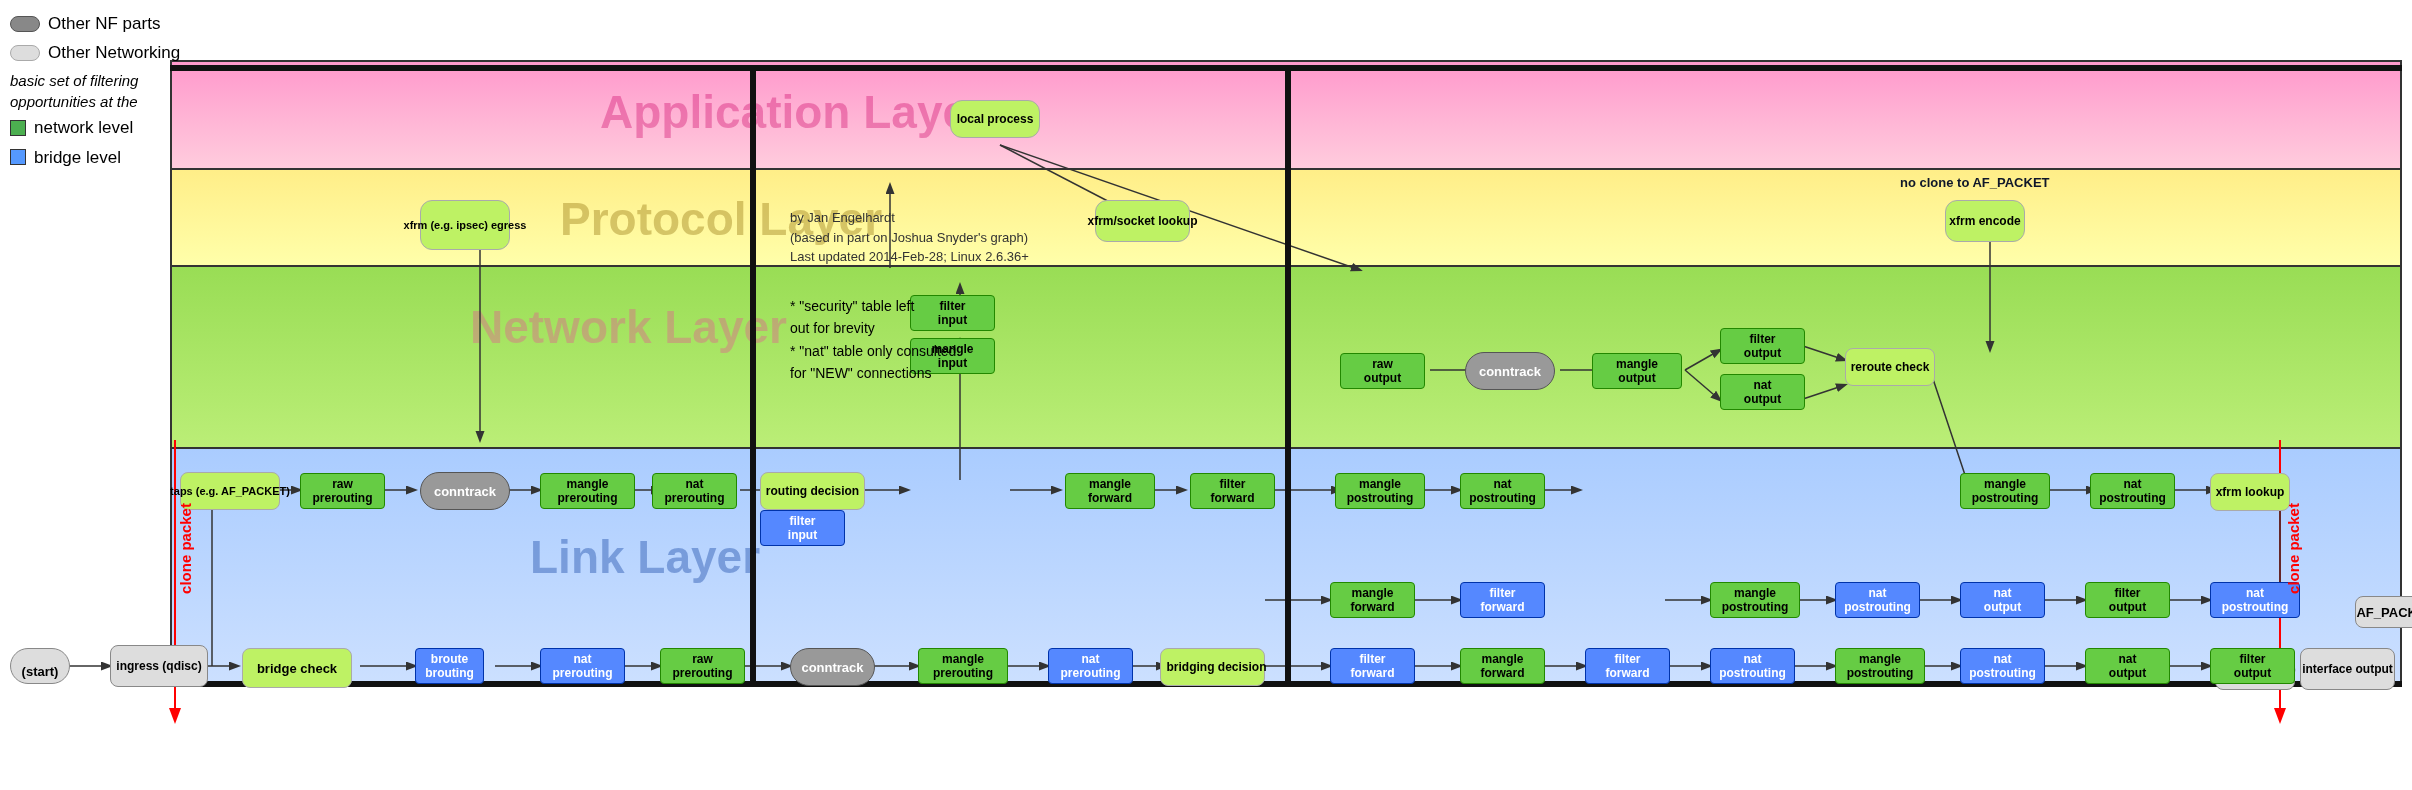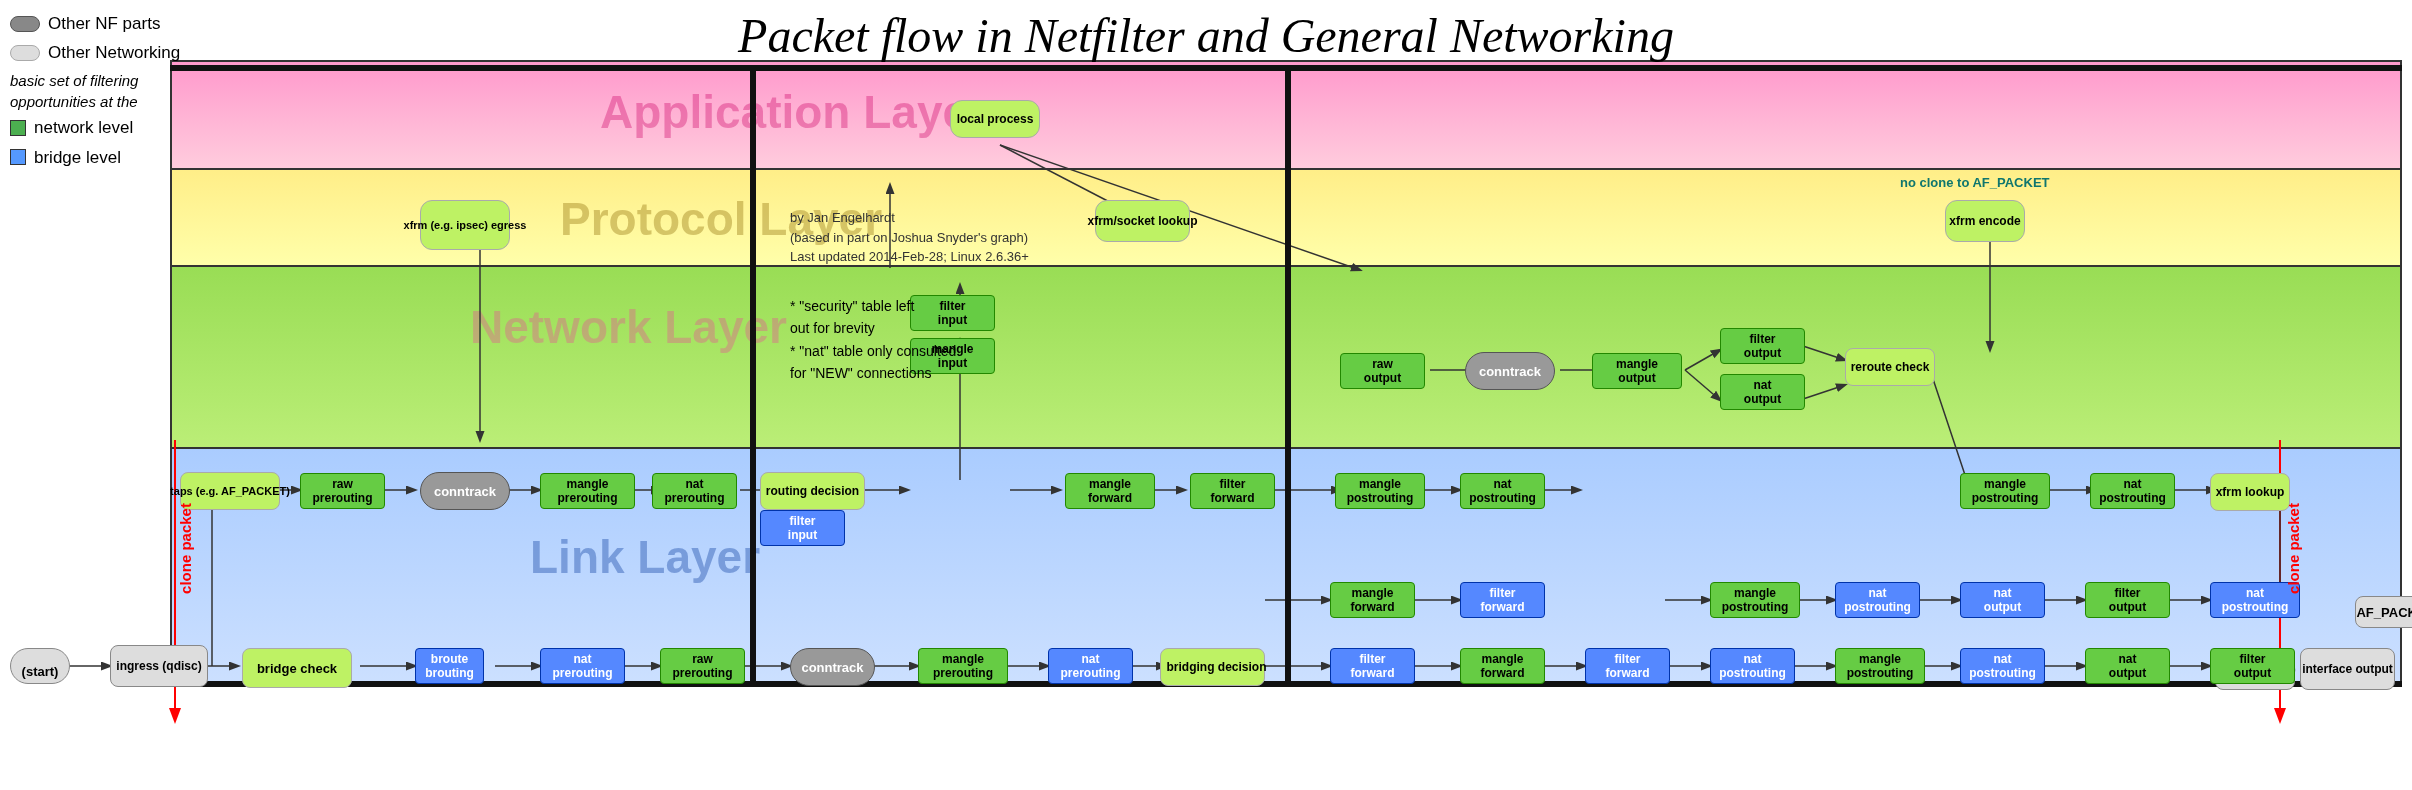--- a/index.html
+++ b/index.html
@@ -188,34 +188,31 @@
     .note-text {
       position: absolute;
       font-size: 14px;
       color: #000;
       z-index: 20;
       line-height: 1.6;
     }
 
     .no-clone-label {
       position: absolute;
-      color: #0f766e;
+      color: #0f172a;
       font-size: 13px;
       font-weight: bold;
       z-index: 20;
     }
   </style>
 </head>
 <body>
 
 <div style="position:relative; width:2412px; height:790px; background:#fff; overflow:hidden;">
 
-  <div style="text-align:center; font-family:'Times New Roman',serif; font-style:italic; font-size:48px; font-weight:normal; padding:8px 0; position:relative; z-index:30;">
-    <span>Packet flow in Netfilter and General Networking</span>
-  </div>
 
   <div class="legend">
     <div class="legend-item">
       <span class="legend-oval-dark"></span>
       <span class="legend-text">Other NF parts</span>
     </div>
     <div class="legend-item">
       <span class="legend-oval-light"></span>
       <span class="legend-text">Other Networking</span>
     </div>

